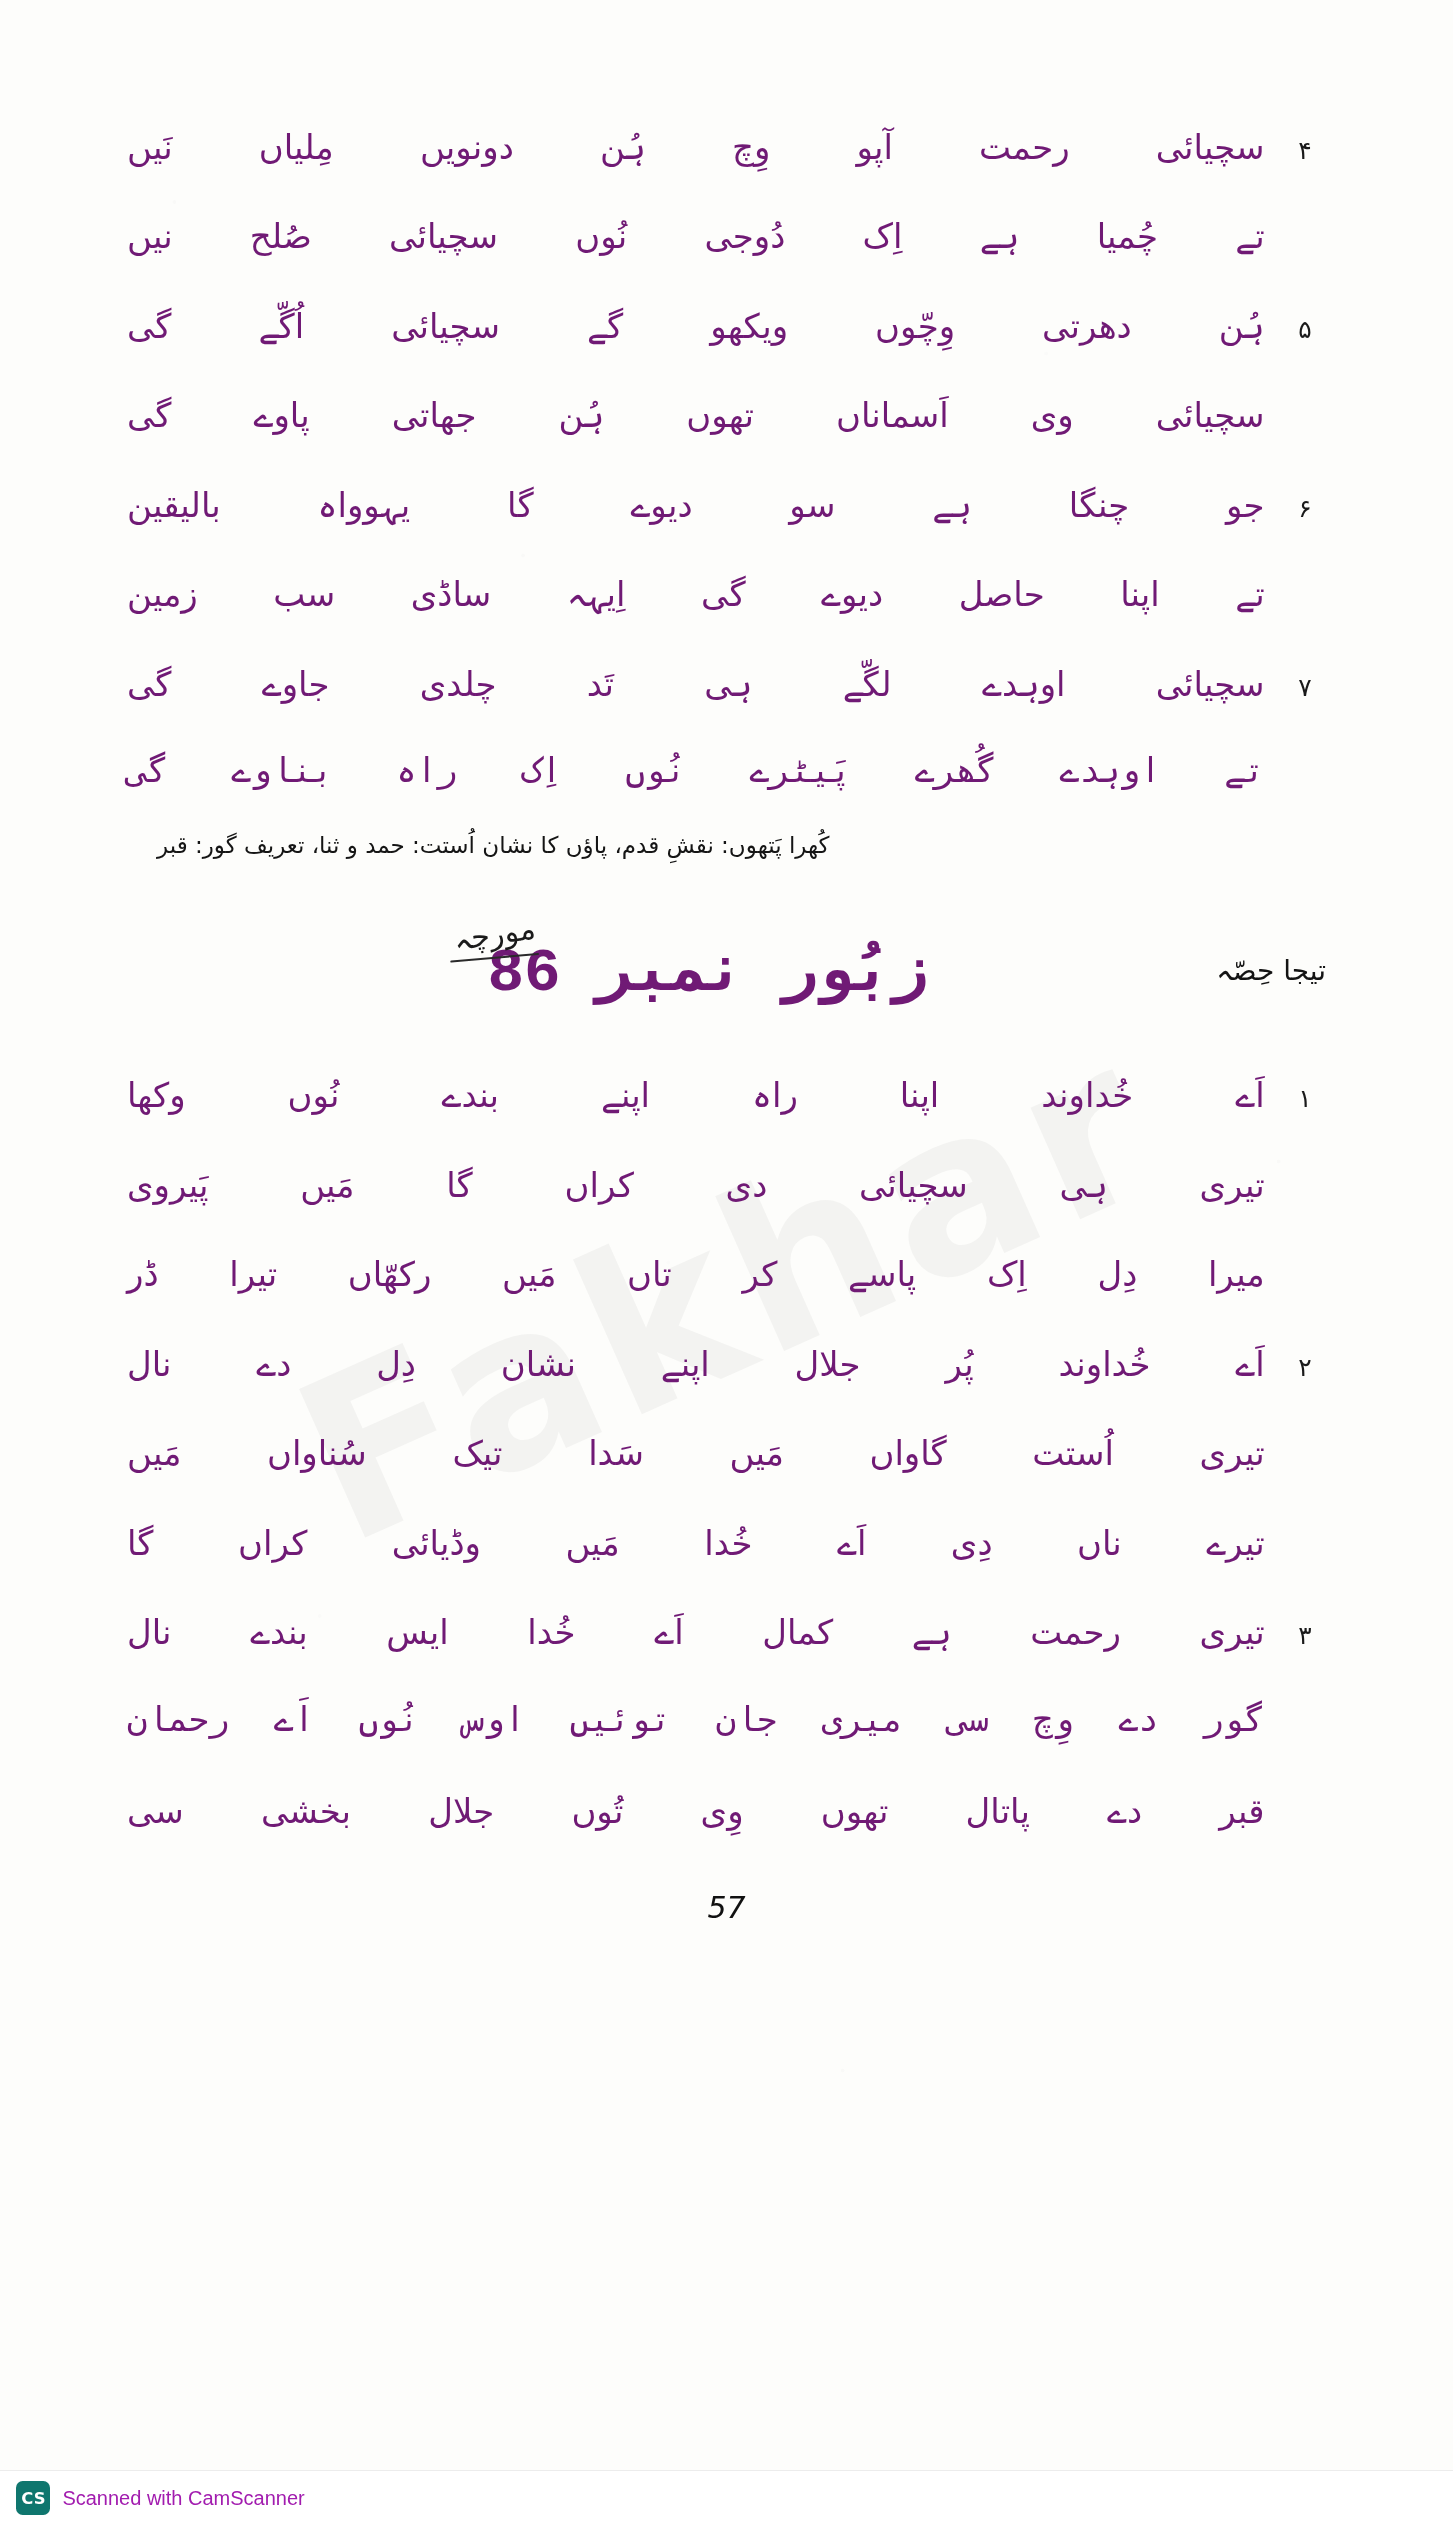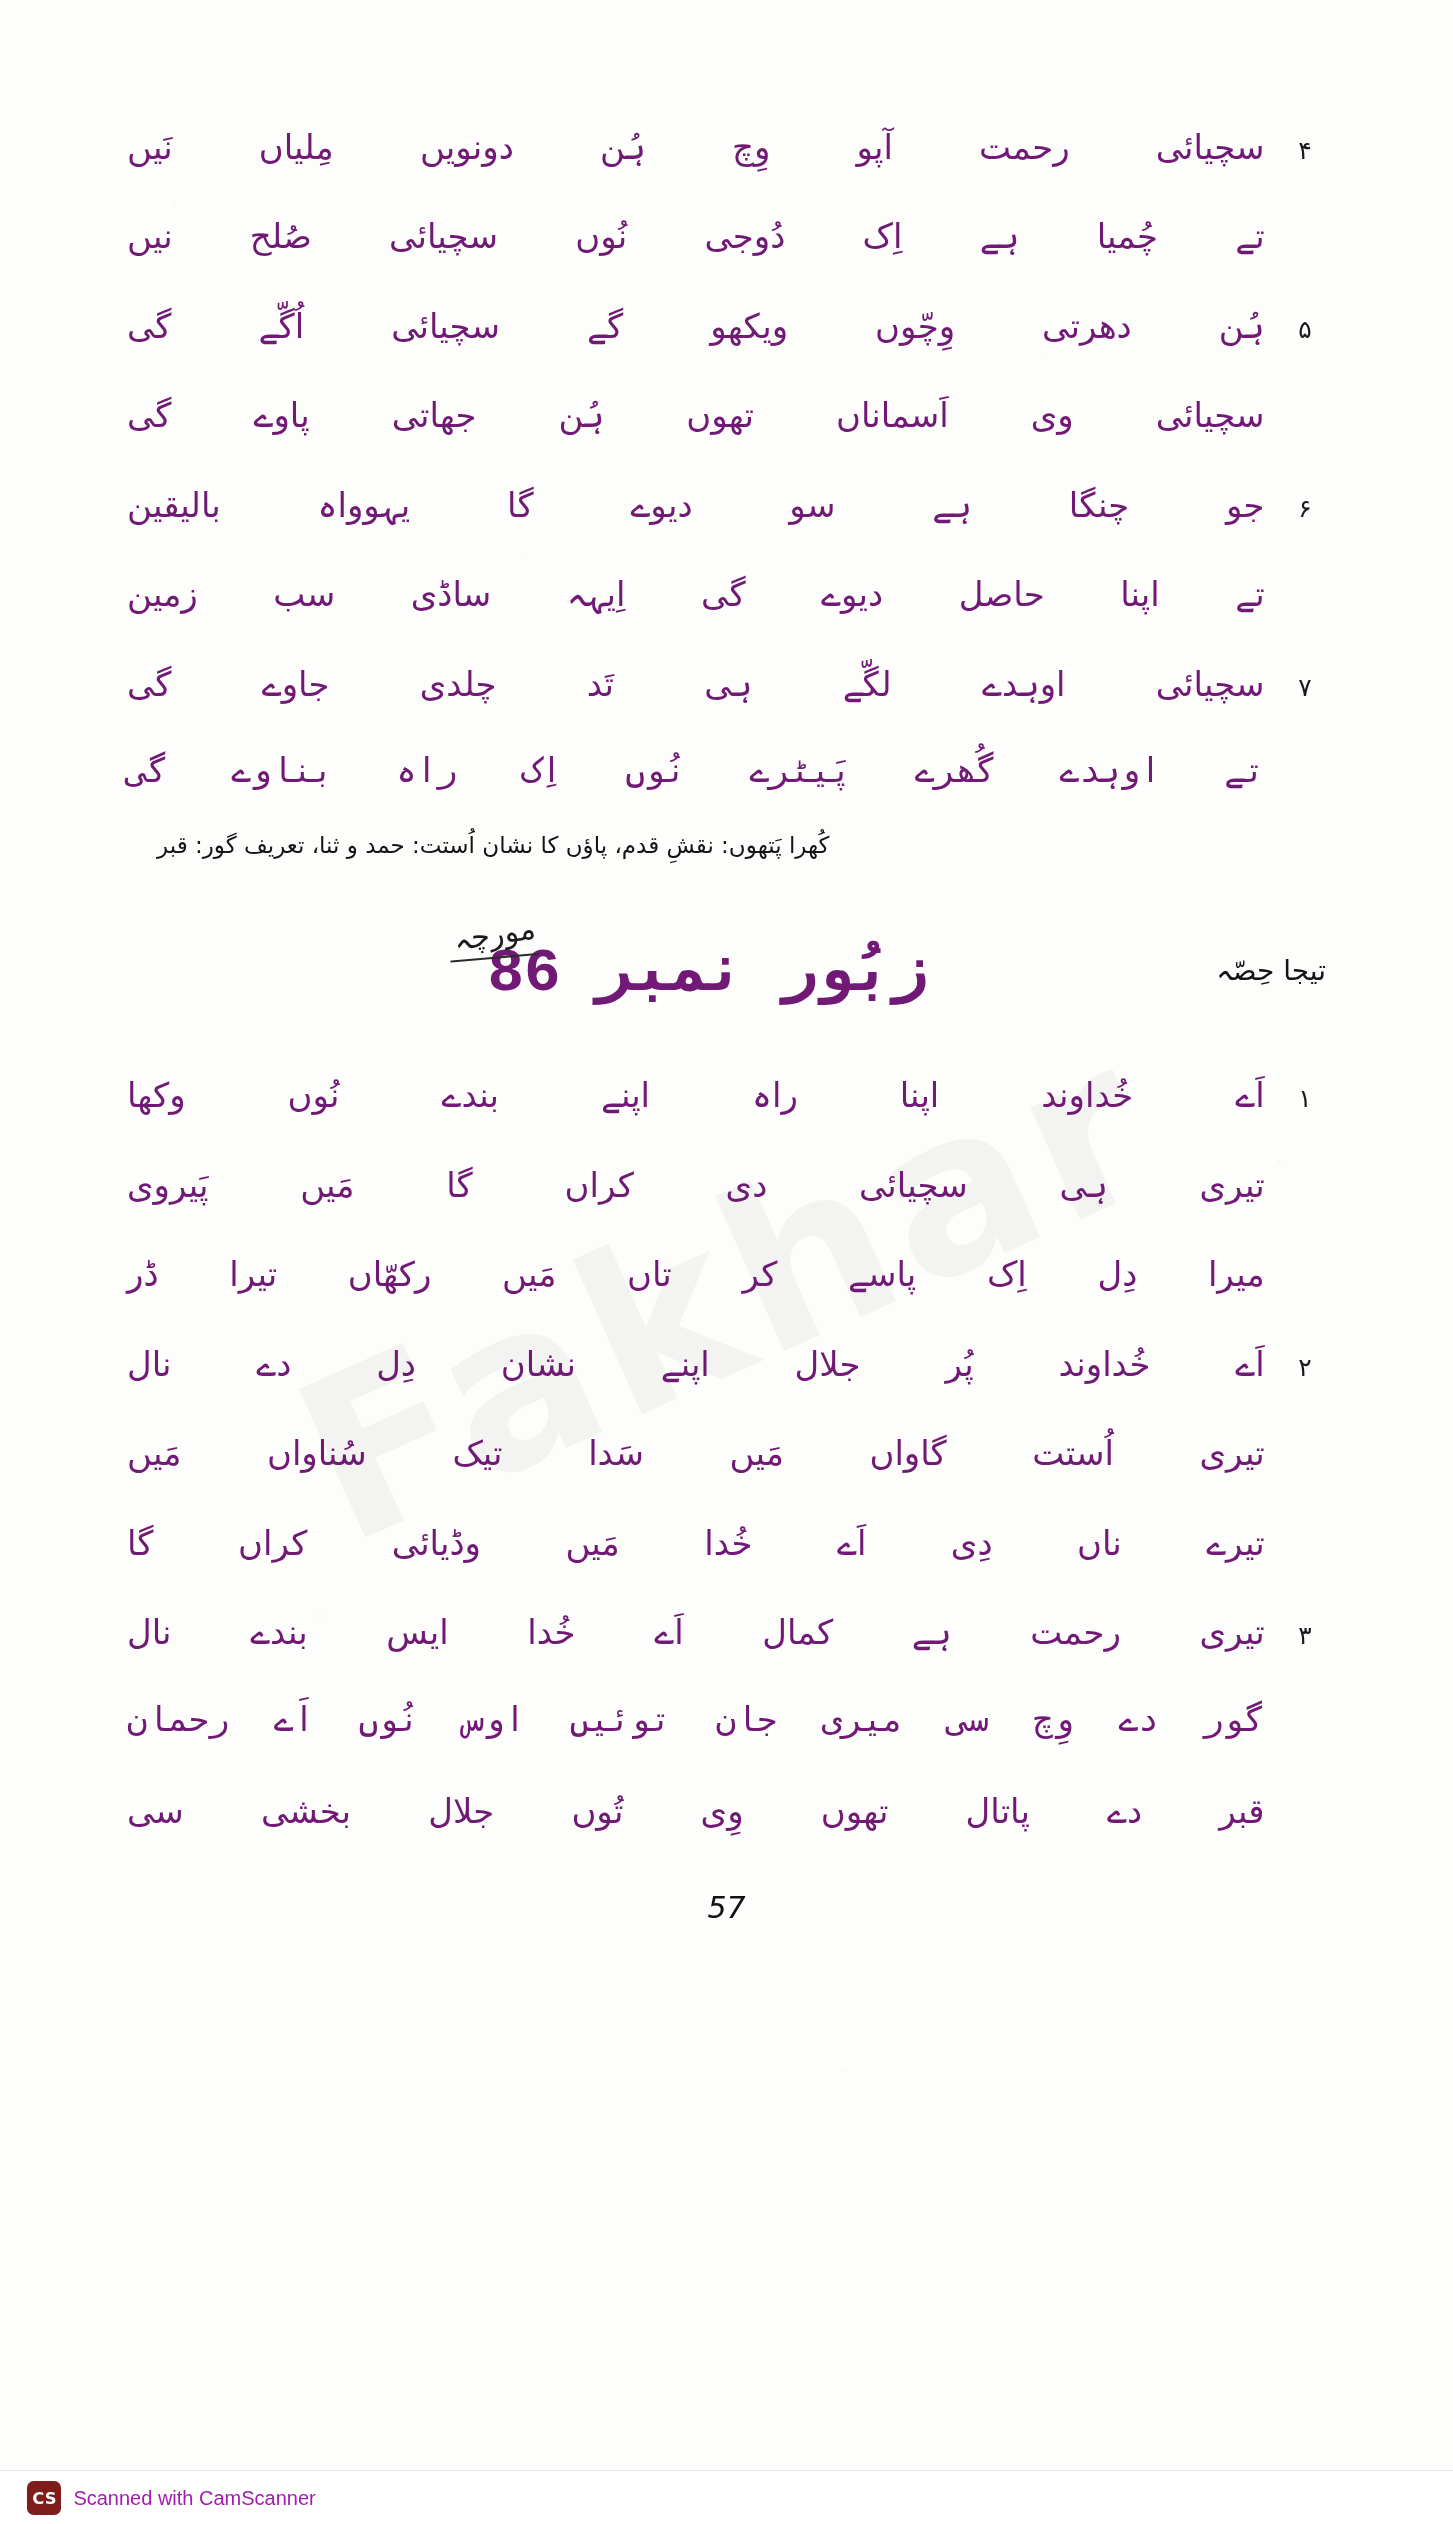--- a/index.html
+++ b/index.html
@@ -174,30 +174,29 @@
     gap: 12px;
     padding-left: 16.4px;
     box-sizing: border-box;
     direction: ltr;
     border-top: 0.7px solid #ececec;
   }
   .cs-badge {
     width: 34px;
     height: 34px;
     border-radius: 6.7px;
-    background: #7f1d1d;
+    background: #0f766e;
     color: #fff;
     font-family: "DejaVu Sans", sans-serif;
     font-size: 16.4px;
     font-weight: 700;
     display: flex;
     align-items: center;
     justify-content: center;
     letter-spacing: 0px;
-    margin-left: 11px;
   }
   .cs-text {
     font-family: "Liberation Sans", sans-serif;
     font-size: 20px;
     color: #a21caf;
   }
 </style>
 </head>
 <body>
 

